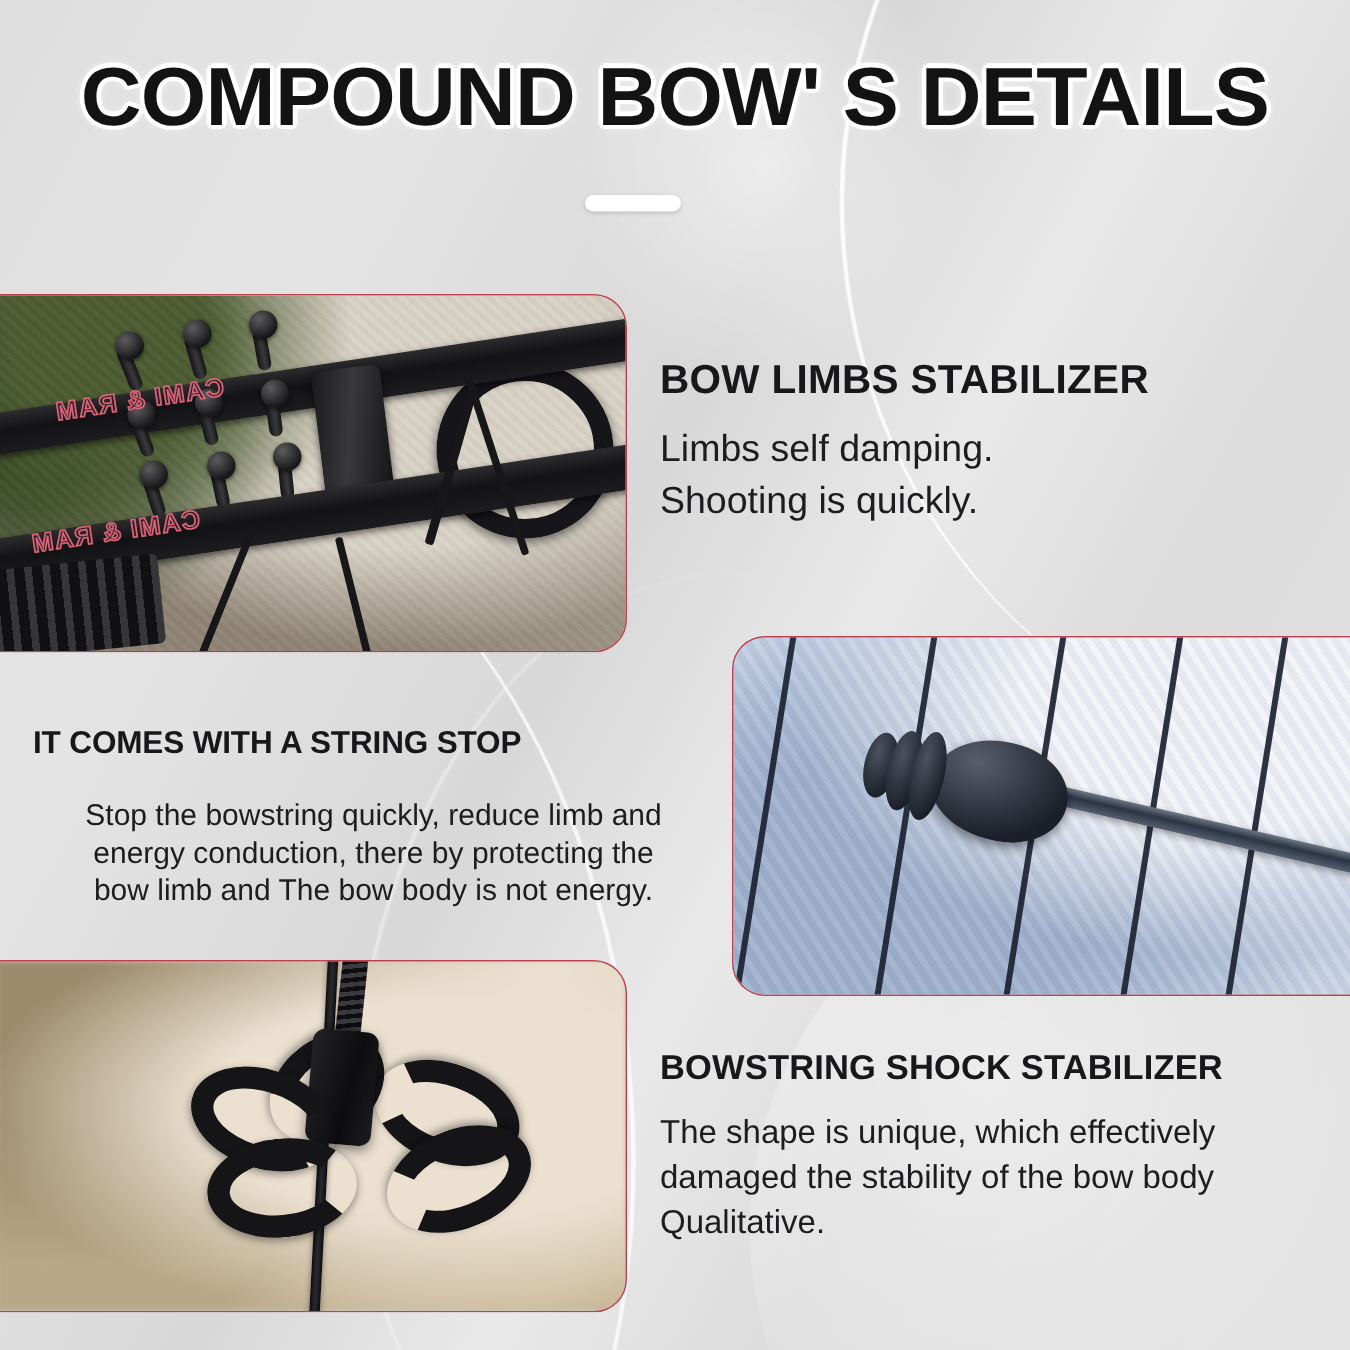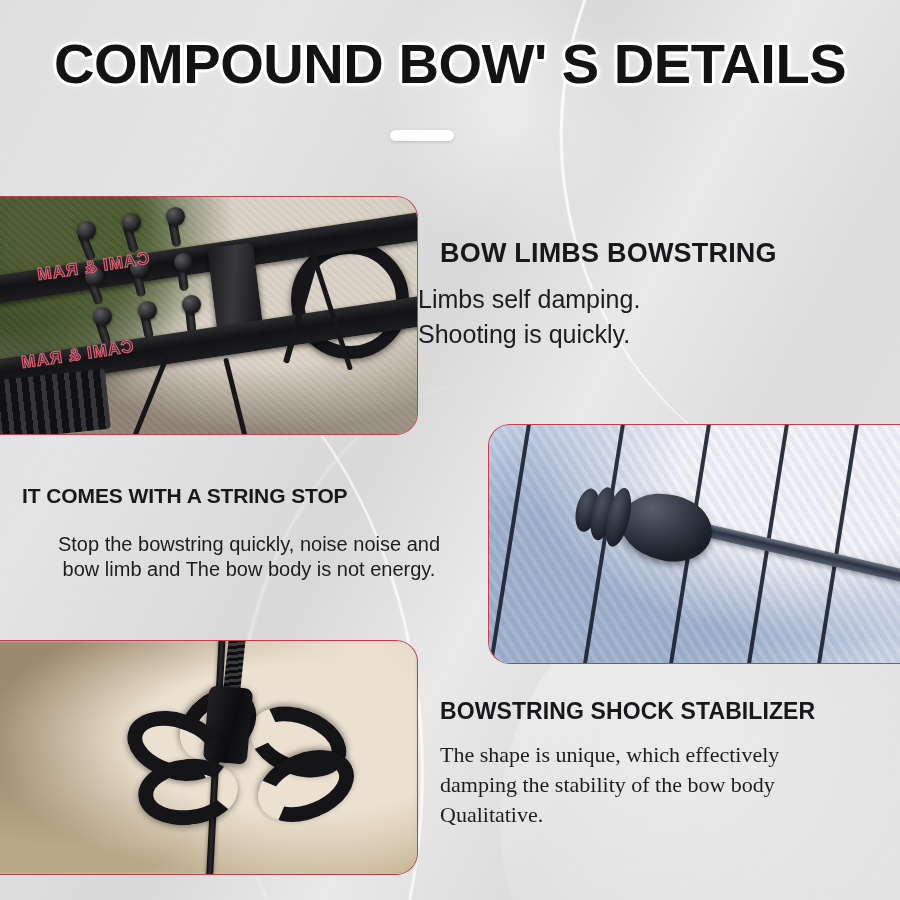--- a/index.html
+++ b/index.html
@@ -343,27 +343,27 @@
     white-space: nowrap;
   }
   .section-body {
     position: absolute;
     font-family: "Liberation Sans", sans-serif;
     font-weight: normal;
     color: #1d1d1f;
   }
 
   #heading-stabilizer { left: 440px; top: 238px; font-size: 27px; letter-spacing: 0.2px; }
-  #body-stabilizer    { left: 418px; top: 282px; width: 430px; font-size: 25px; line-height: 35px; }
+  #body-stabilizer    { left: 440px; top: 282px; width: 430px; font-size: 25px; line-height: 35px; }
 
   #heading-stringstop { left: 22px; top: 484px; font-size: 21px; letter-spacing: -0.1px; text-align: center; }
   #body-stringstop    { left: 14px; top: 532px; width: 470px; font-size: 20px; line-height: 25px; text-align: center; }
 
   #heading-shock      { left: 440px; top: 698px; font-size: 23px; letter-spacing: 0.1px; }
-  #body-shock         { left: 440px; top: 740px; width: 440px; font-size: 22px; line-height: 30px; font-family: Liberation Serif, serif; }
+  #body-shock         { left: 440px; top: 740px; width: 440px; font-size: 22px; line-height: 30px; }
 
   .body-line { display: block; }
 </style>
 </head>
 <body>
 
 <div class="page">
 
   <div class="bg-swoosh s1"></div>
   <div class="bg-swoosh s2"></div>
@@ -409,29 +409,30 @@
       <div class="limb-text t2">CAMI &amp; RAM</div>
 
       <div class="cable c1"></div>
       <div class="cable c2"></div>
       <div class="cable c3"></div>
       <div class="cable c4"></div>
       <div class="riser"></div>
     </div>
   </div>
 
-  <div class="section-heading" id="heading-stabilizer">BOW LIMBS BOWSTRING</div>
+  <div class="section-heading" id="heading-stabilizer">BOW LIMBS STABILIZER</div>
   <div class="section-body" id="body-stabilizer">
     <span class="body-line">Limbs self damping.</span>
     <span class="body-line">Shooting is quickly.</span>
   </div>
 
   <div class="section-heading" id="heading-stringstop">IT COMES WITH A STRING STOP</div>
   <div class="section-body" id="body-stringstop">
-    <span class="body-line">Stop the bowstring quickly, noise noise and</span>
+    <span class="body-line">Stop the bowstring quickly, reduce limb and</span>
+    <span class="body-line">energy conduction, there by protecting the</span>
     <span class="body-line">bow limb and The bow body is not energy.</span>
   </div>
 
   <div class="panel right-edge" id="panel-stringstop">
     <div class="panel-inner">
       <div class="blue-rock-bg"></div>
       <div class="wire" style="left:18px;"></div>
       <div class="wire" style="left:112px;"></div>
       <div class="wire" style="left:198px;"></div>
       <div class="wire" style="left:276px;"></div>
@@ -456,17 +457,17 @@
       <div class="arm a1"></div>
       <div class="arm a2"></div>
       <div class="arm a4"></div>
       <div class="arm a5"></div>
     </div>
   </div>
 
   <div class="section-heading" id="heading-shock">BOWSTRING SHOCK STABILIZER</div>
   <div class="section-body" id="body-shock">
     <span class="body-line">The shape is unique, which effectively</span>
-    <span class="body-line">damping the stability of the bow body</span>
+    <span class="body-line">damaged the stability of the bow body</span>
     <span class="body-line">Qualitative.</span>
   </div>
 
 </div>
 
 </body></html>

